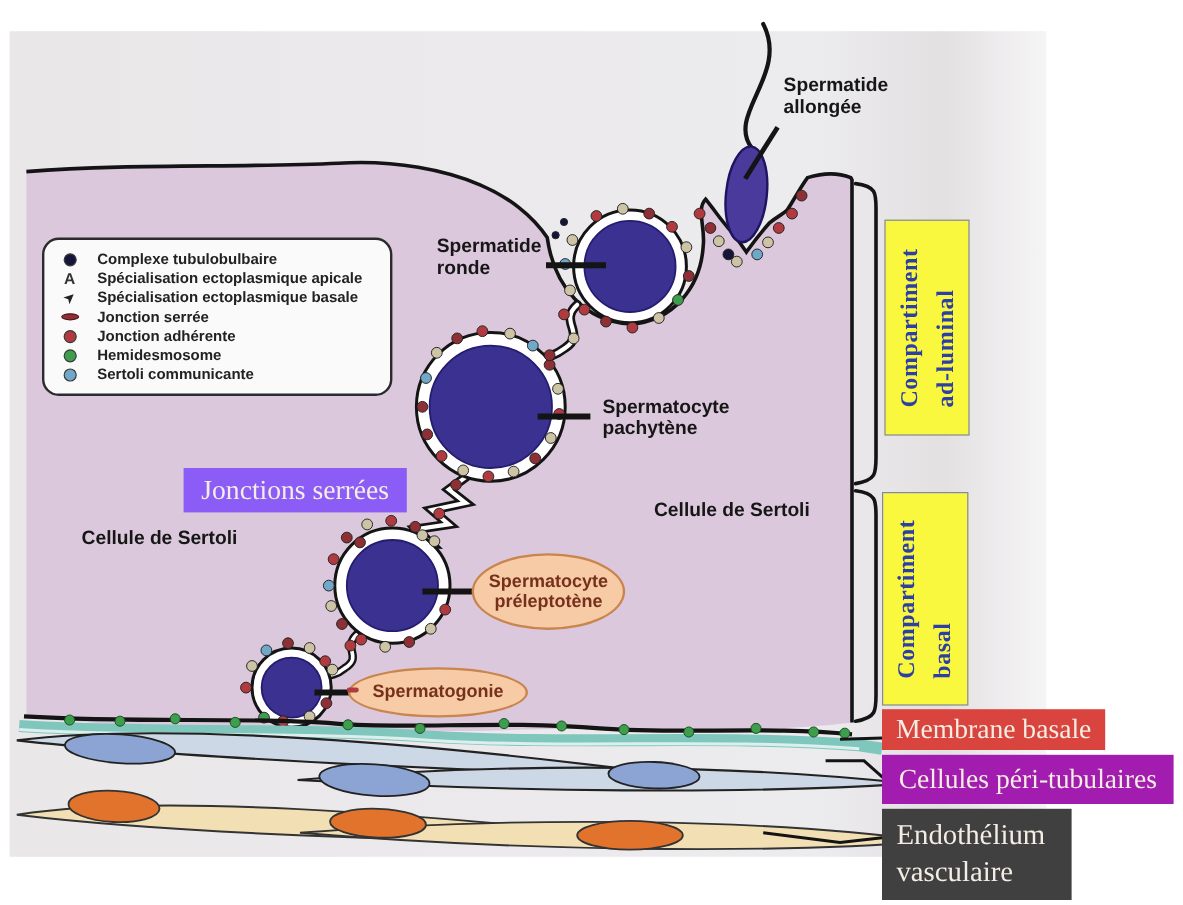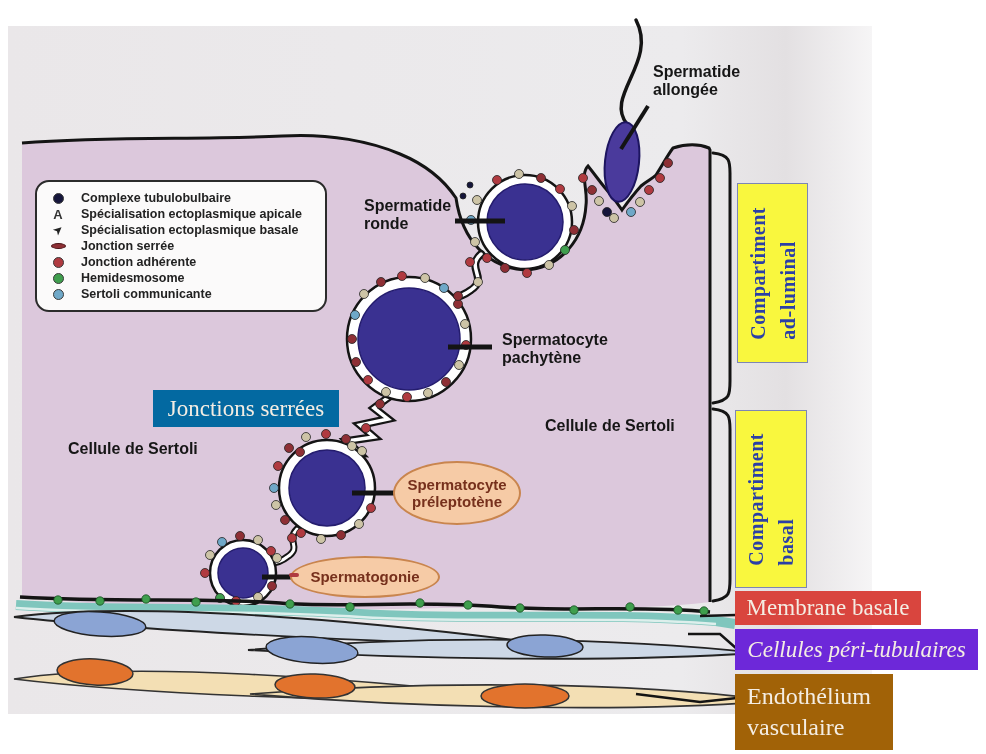--- a/index.html
+++ b/index.html
@@ -5,21 +5,21 @@
 <style>
   html,body{margin:0;padding:0;background:#fff;}
   #stage{position:relative;width:986px;height:754px;background:#ffffff;overflow:hidden;
          font-family:"Liberation Sans",sans-serif;}
   .abs{position:absolute;}
   #paper{left:8px;top:26px;width:864px;height:688px;
          background:linear-gradient(90deg,#eae7e9 0%,#ecebed 78%,#e3e0e2 90%,#f6f5f6 100%);}
   #diagram-svg{left:0;top:0;width:986px;height:754px;}
 
   
-  #legend-box{left:35px;top:180px;width:292px;height:132px;background:#fbfafa;
+  #legend-box{left:35px;top:198px;width:292px;height:132px;background:#fbfafa;
               border:2px solid #2b2b2b;border-radius:14px;box-sizing:border-box;
               display:flex;flex-direction:column;justify-content:space-evenly;
               padding:8px 10px;}
   .legend-row{display:flex;align-items:center;gap:12px;height:18px;}
   .sw-box{width:22px;display:flex;justify-content:center;align-items:center;}
   .sw-dot{width:11px;height:11px;border-radius:50%;border:1.5px solid #3a3a3a;box-sizing:border-box;}
   .sw-flat{width:15px;height:6px;border-radius:50%;border:1px solid #4a1418;box-sizing:border-box;}
   .sw-glyph{font-weight:700;font-size:13px;line-height:1;}
   .sw-arrow{display:inline-block;transform:rotate(-42deg);font-size:12px;line-height:1;}
   .legend-label{font-size:12.5px;font-weight:600;color:#222;white-space:nowrap;}
@@ -285,24 +285,24 @@
   <div class="abs cell-label" style="left:502px;top:331px;width:115px;">Spermatocyte
 pachytène</div>
   <div class="abs cell-label" style="left:68px;top:440px;">Cellule de Sertoli</div>
   <div class="abs cell-label" style="left:545px;top:417px;">Cellule de Sertoli</div>
 
   <div id="preleptotene-oval" class="abs oval-label">Spermatocyte
 préleptotène</div>
   <div id="spermatogonie-oval" class="abs oval-label">Spermatogonie</div>
   <div id="jonction-tick" class="abs"></div>
 
-  <div id="jonctions-box" class="abs red-box" style="background-color: #0369a1;">Jonctions serrées</div>
+  <div id="jonctions-box" class="abs red-box" style="background-color: #8b5cf6;">Jonctions serrées</div>
   <div id="membrane-box" class="abs red-box" style="background-color: rgb(217, 69, 62); font-family: Liberation Serif, serif;">Membrane basale</div>
-  <div id="peritub-box" class="abs red-box" style="background-color: #6d28d9; font-style: italic;">Cellules péri-tubulaires</div>
-  <div id="endoth-box" class="abs red-box" style="background-color: #a16207;">Endothélium
+  <div id="peritub-box" class="abs red-box" style="background-color: #a21caf;">Cellules péri-tubulaires</div>
+  <div id="endoth-box" class="abs red-box" style="background-color: #404040;">Endothélium
 vasculaire</div>
 
   <div id="adluminal-box" class="abs yellow-box" style="background-color: rgb(249, 247, 62);">
     <span class="vtext" style="color: rgb(43, 63, 166);">Compartiment
 ad-luminal</span>
   </div>
   <div id="basal-box" class="abs yellow-box" style="background-color: rgb(249, 247, 62);">
     <span class="vtext" style="color: rgb(43, 63, 166);">Compartiment
 basal</span>
   </div>

